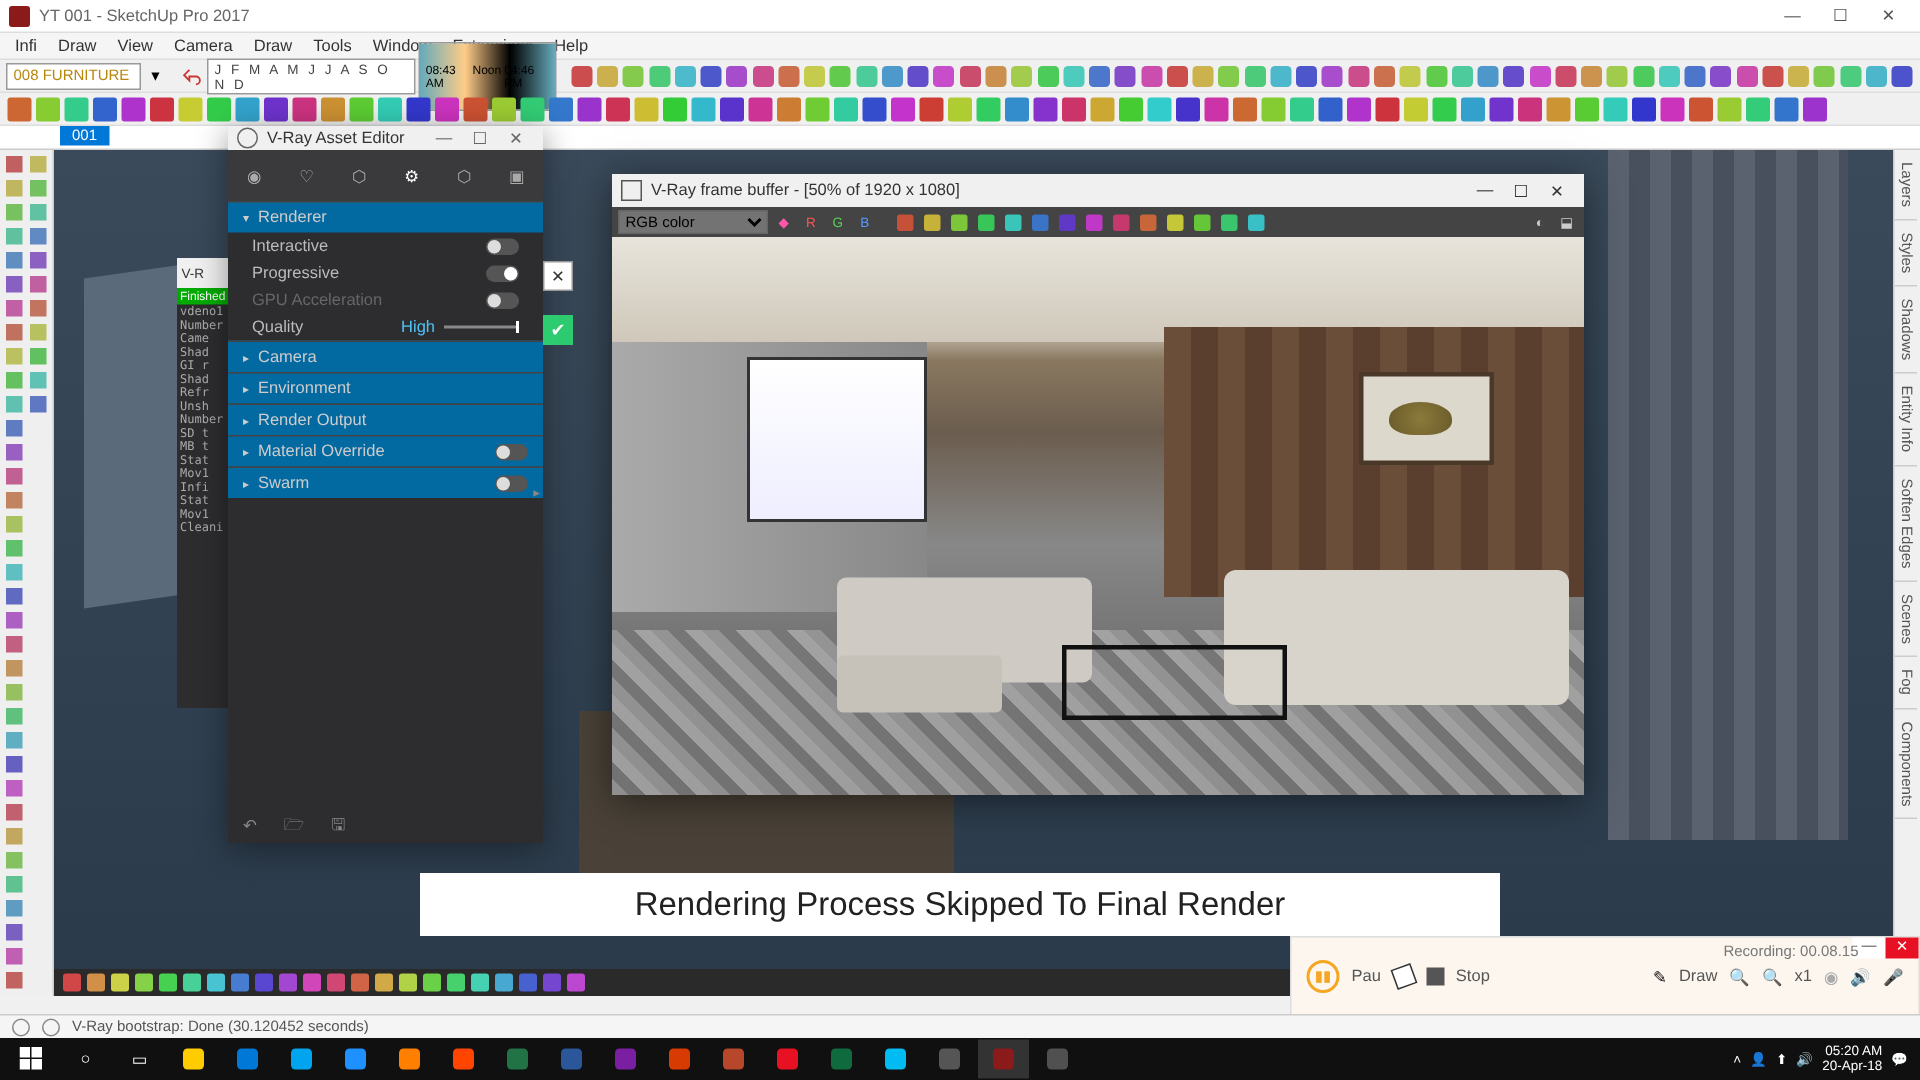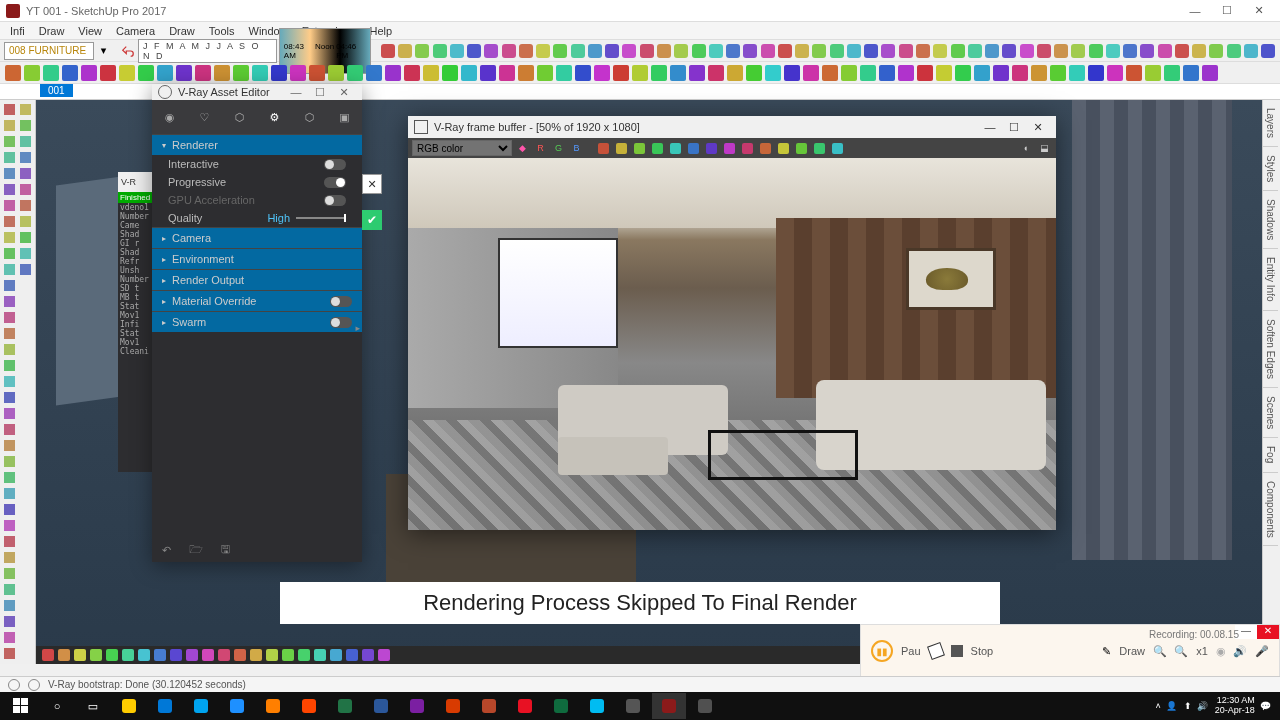--- a/index.html
+++ b/index.html
@@ -1049,18 +1049,18 @@
     </div>
     <div class="tb">
       <span class="dotc" style="background:#505050"></span>
     </div>
   <div class="tray">
     <span>˄</span>
     <span>👤</span>
     <span>⬆</span>
     <span>🔊</span>
     <div style="text-align:right;line-height:1.1">
-      <div>12:30 AM</div>
+      <div>05:20 AM</div>
       <div>20-Apr-18</div>
     </div>
     <span>💬</span>
   </div>
 </div>
 
 </body></html>

